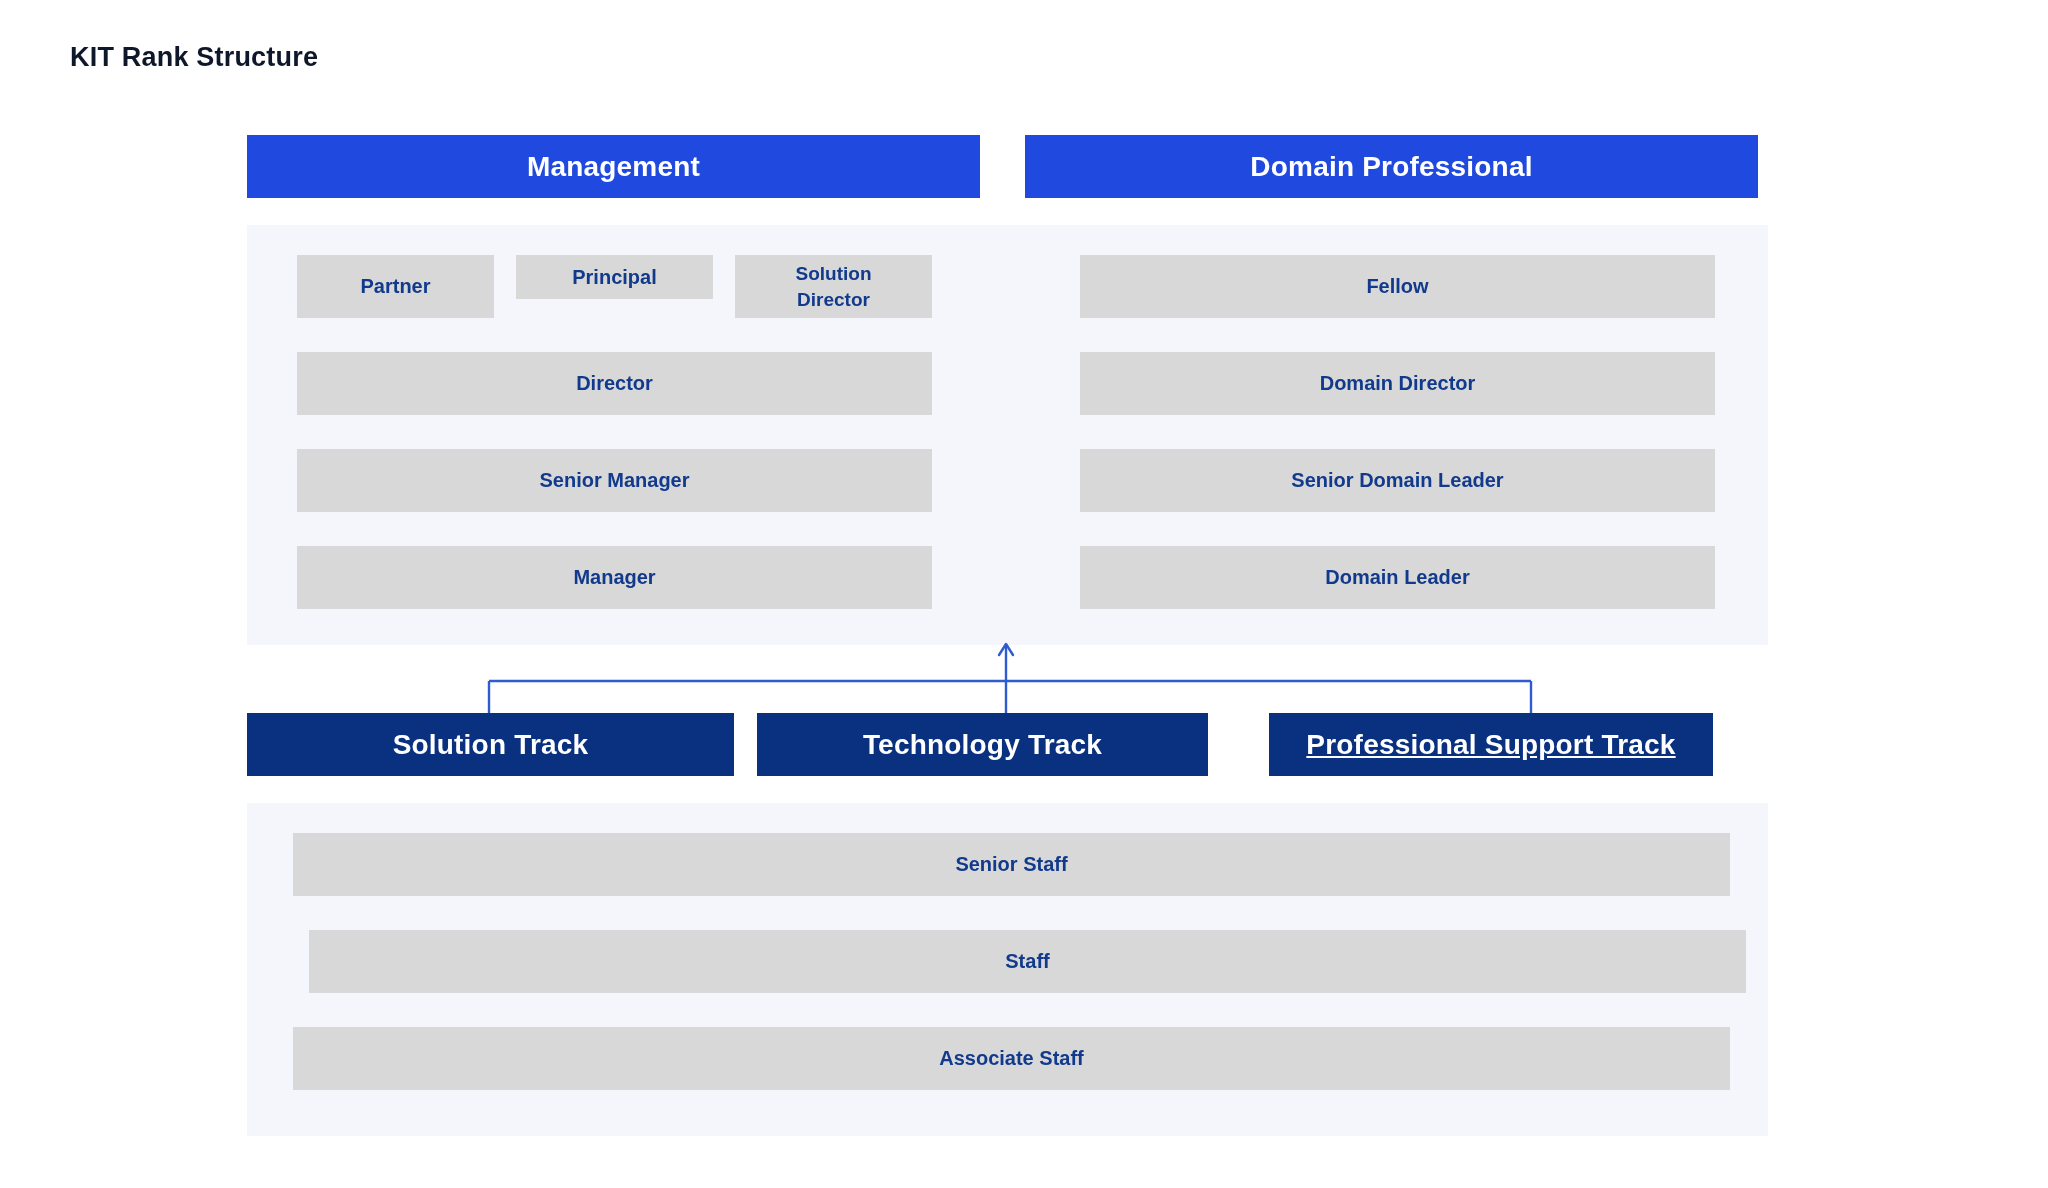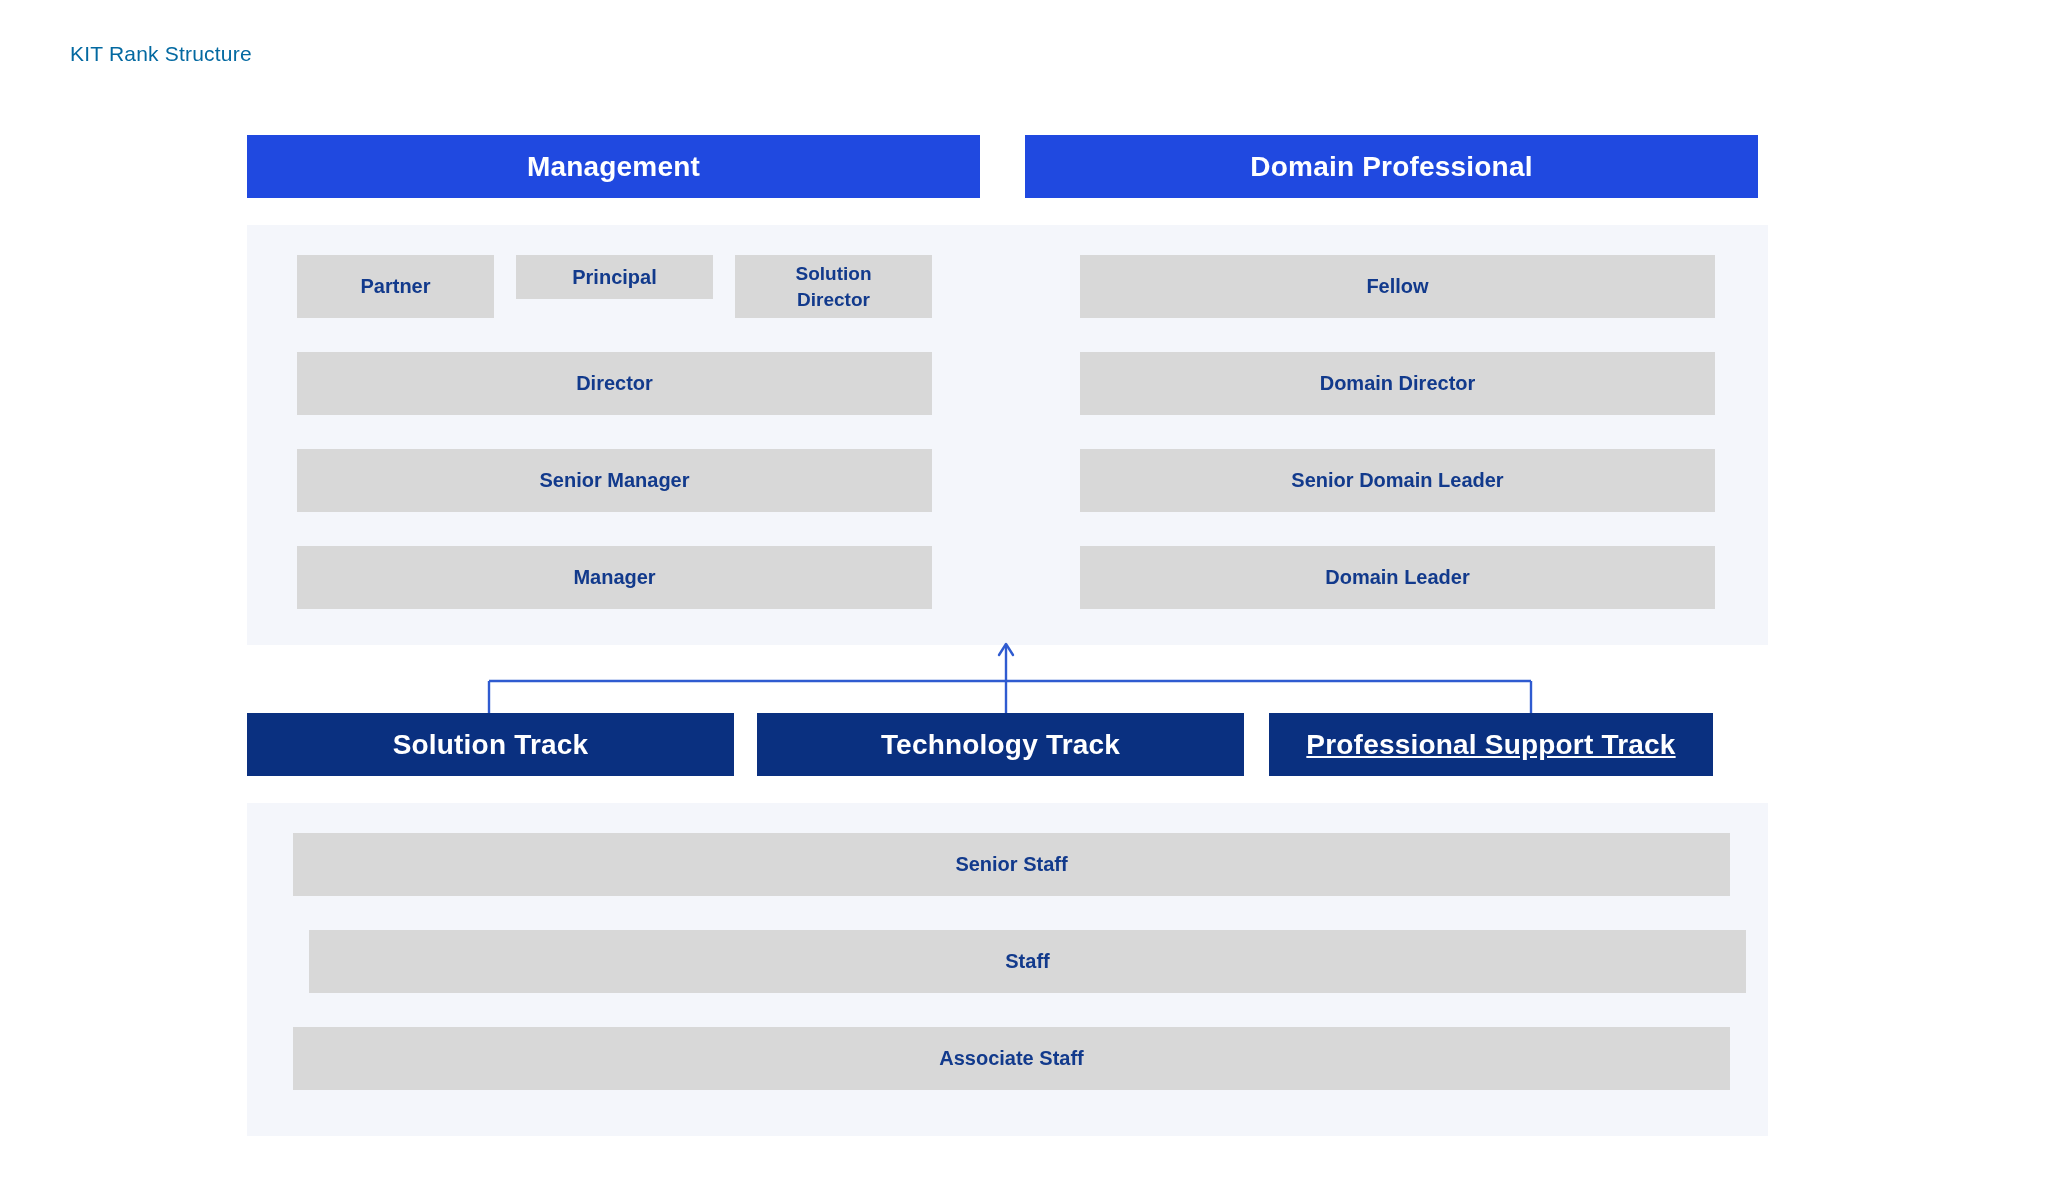--- a/index.html
+++ b/index.html
@@ -13,23 +13,23 @@
     position: relative;
     font-family: "Liberation Sans", sans-serif;
     overflow: hidden;
   }
 
   
   #page-title {
     position: absolute;
     left: 70px;
     top: 42px;
-    font-size: 21px;
-    font-weight: normal;
-    color: #0369a1;
+    font-size: 27px;
+    font-weight: bold;
+    color: #0f172a;
     letter-spacing: 0.2px;
   }
 
   
   .panel {
     position: absolute;
     background: #F4F6FB;
   }
 
   .header-bar {
@@ -135,21 +135,21 @@
 
   <path d="M 1006 713 L 1006 645" stroke="#2F5BD0" stroke-width="2.4" fill="none"></path>
 
   <path d="M 999 655 L 1006 644 L 1013 655" stroke="#2F5BD0" stroke-width="2.4" fill="none" stroke-linecap="round" stroke-linejoin="round"></path>
 </svg>
 
 <div class="header-bar navy" style="left:247px; top:713px; width:487px; height:63px;">
   <span>Solution Track</span>
 </div>
 
-<div class="header-bar navy" style="left:757px; top:713px; width:487px; height:63px;">
+<div class="header-bar navy" style="left:757px; top:713px; width:451px; height:63px;">
   <span>Technology Track</span>
 </div>
 
 <div class="header-bar navy" style="left:1269px; top:713px; width:444px; height:63px;text-decoration:underline;">
   <span>Professional Support Track</span>
 </div>
 
 <div class="panel" style="left:247px; top:803px; width:1521px; height:333px;"></div>
 
 <div class="rank-box" style="left:293px; top:833px; width:1437px; height:63px;">

